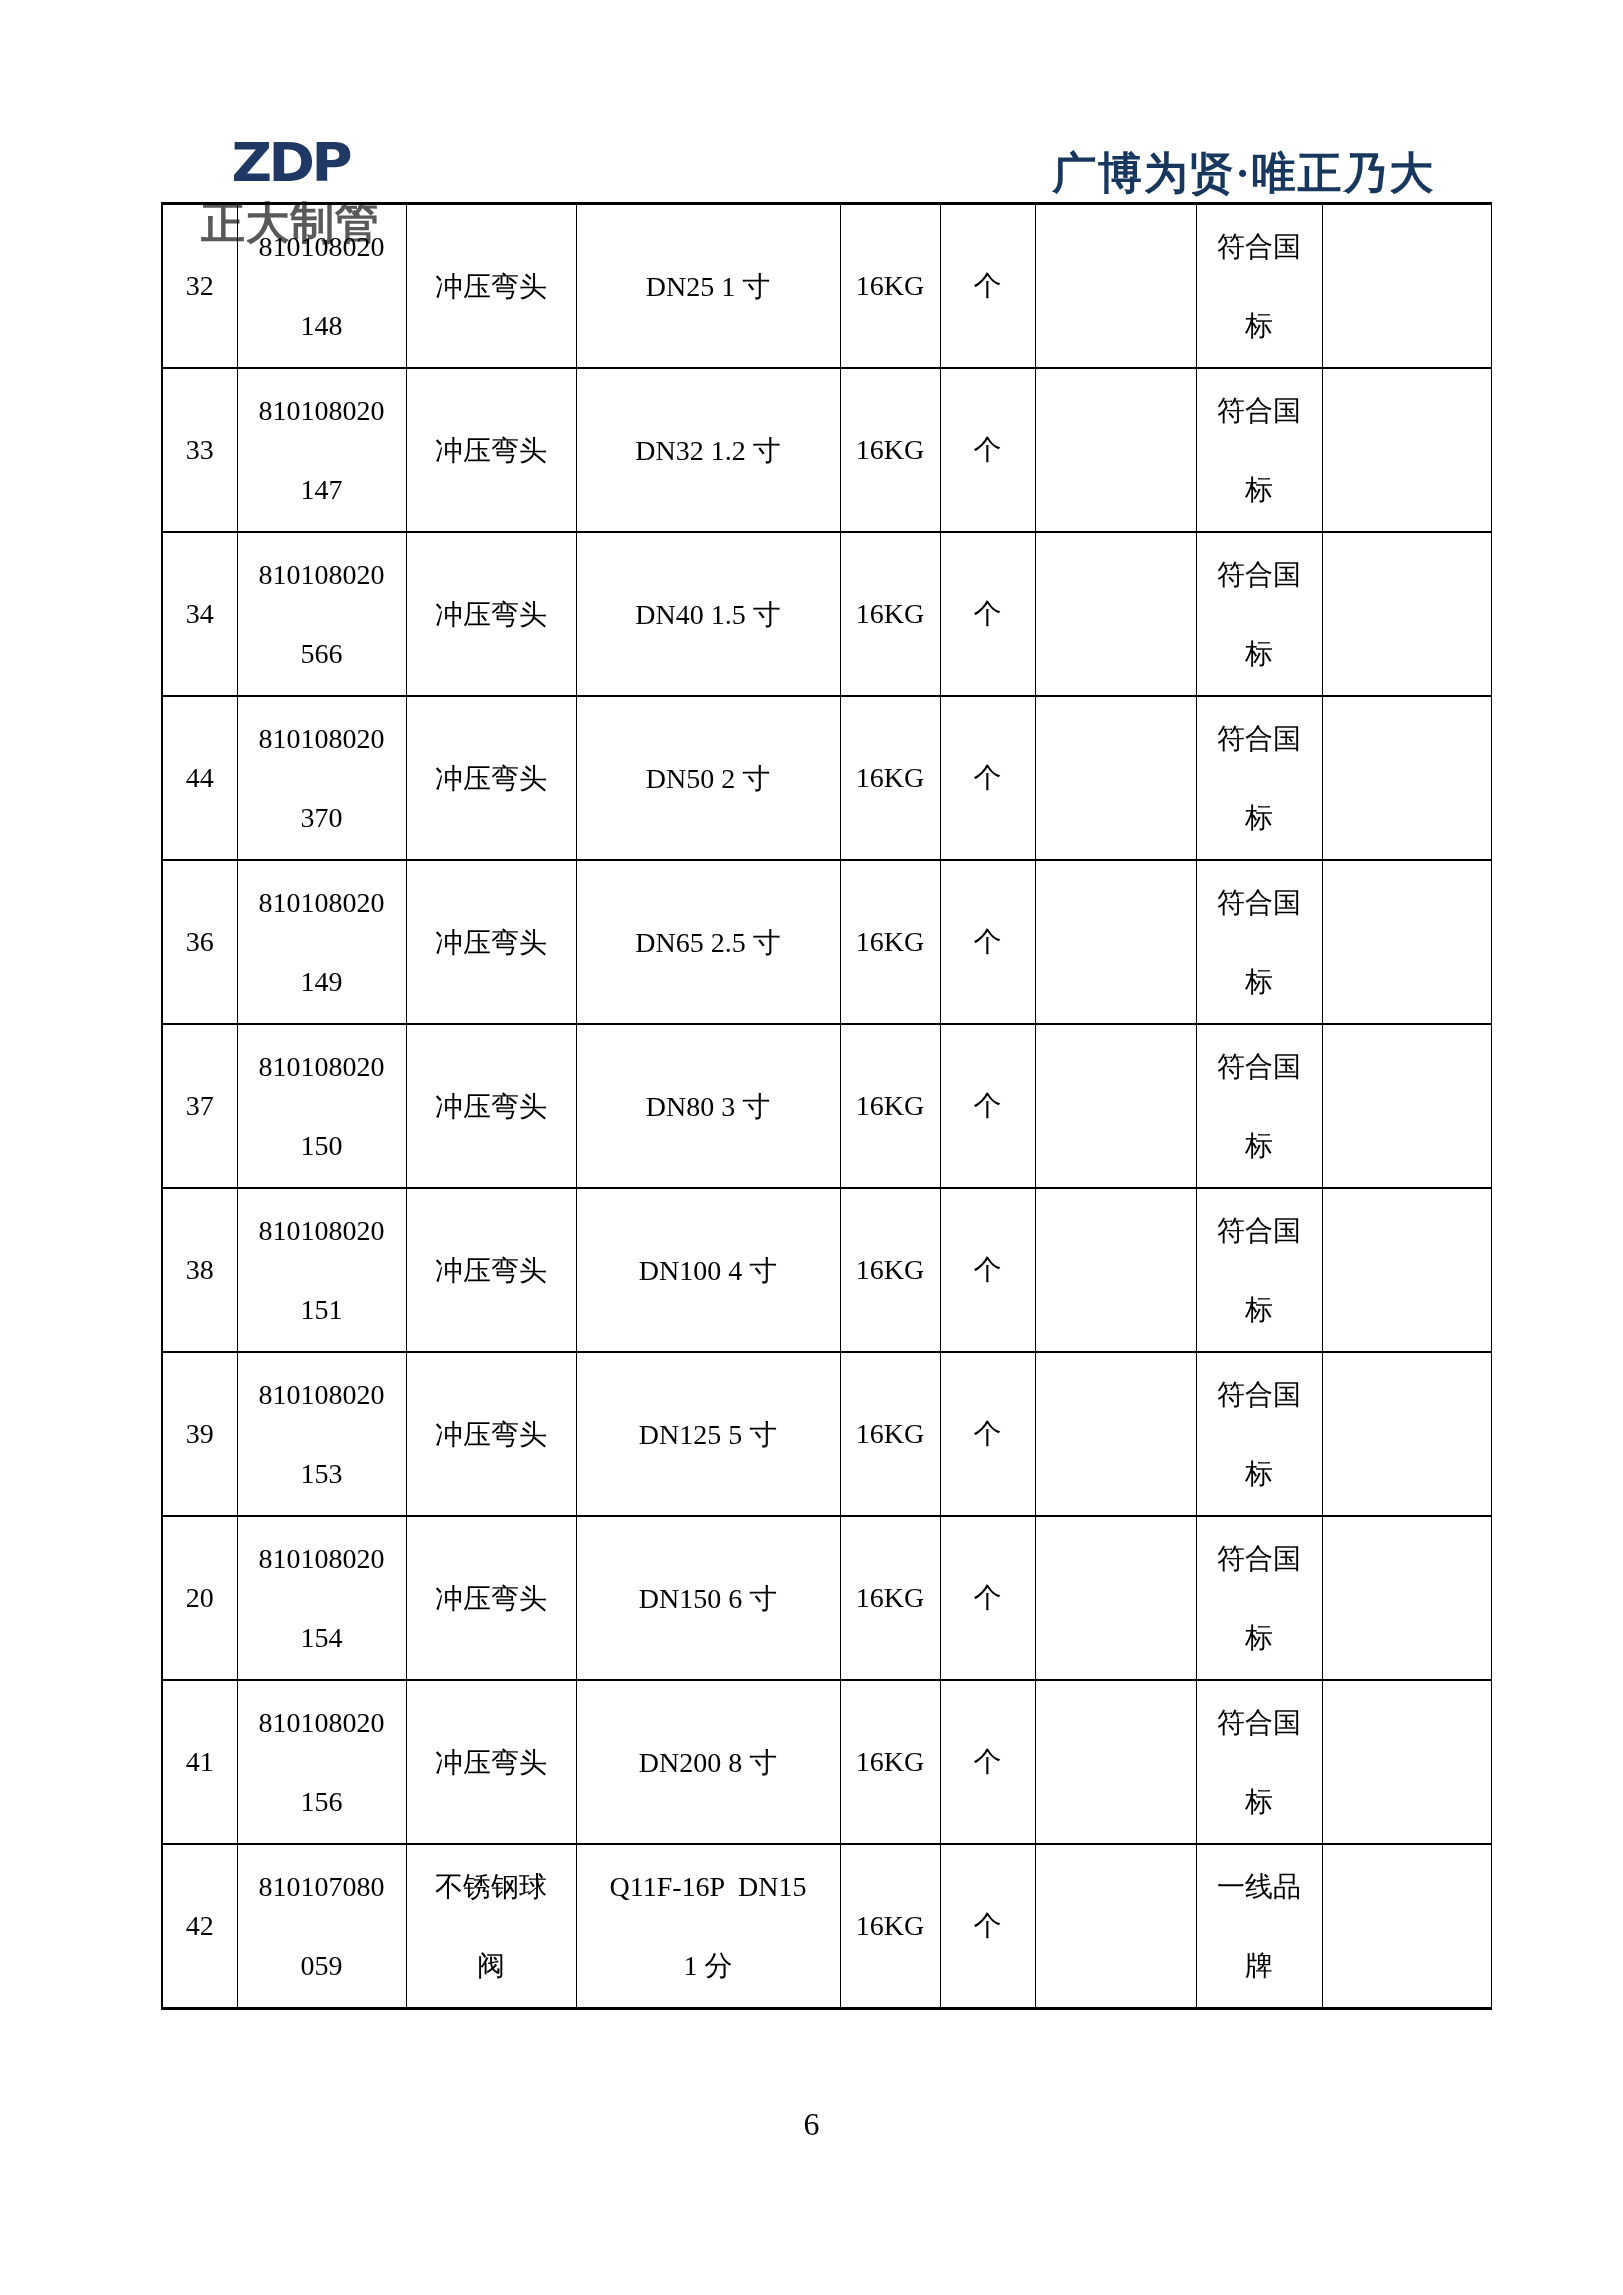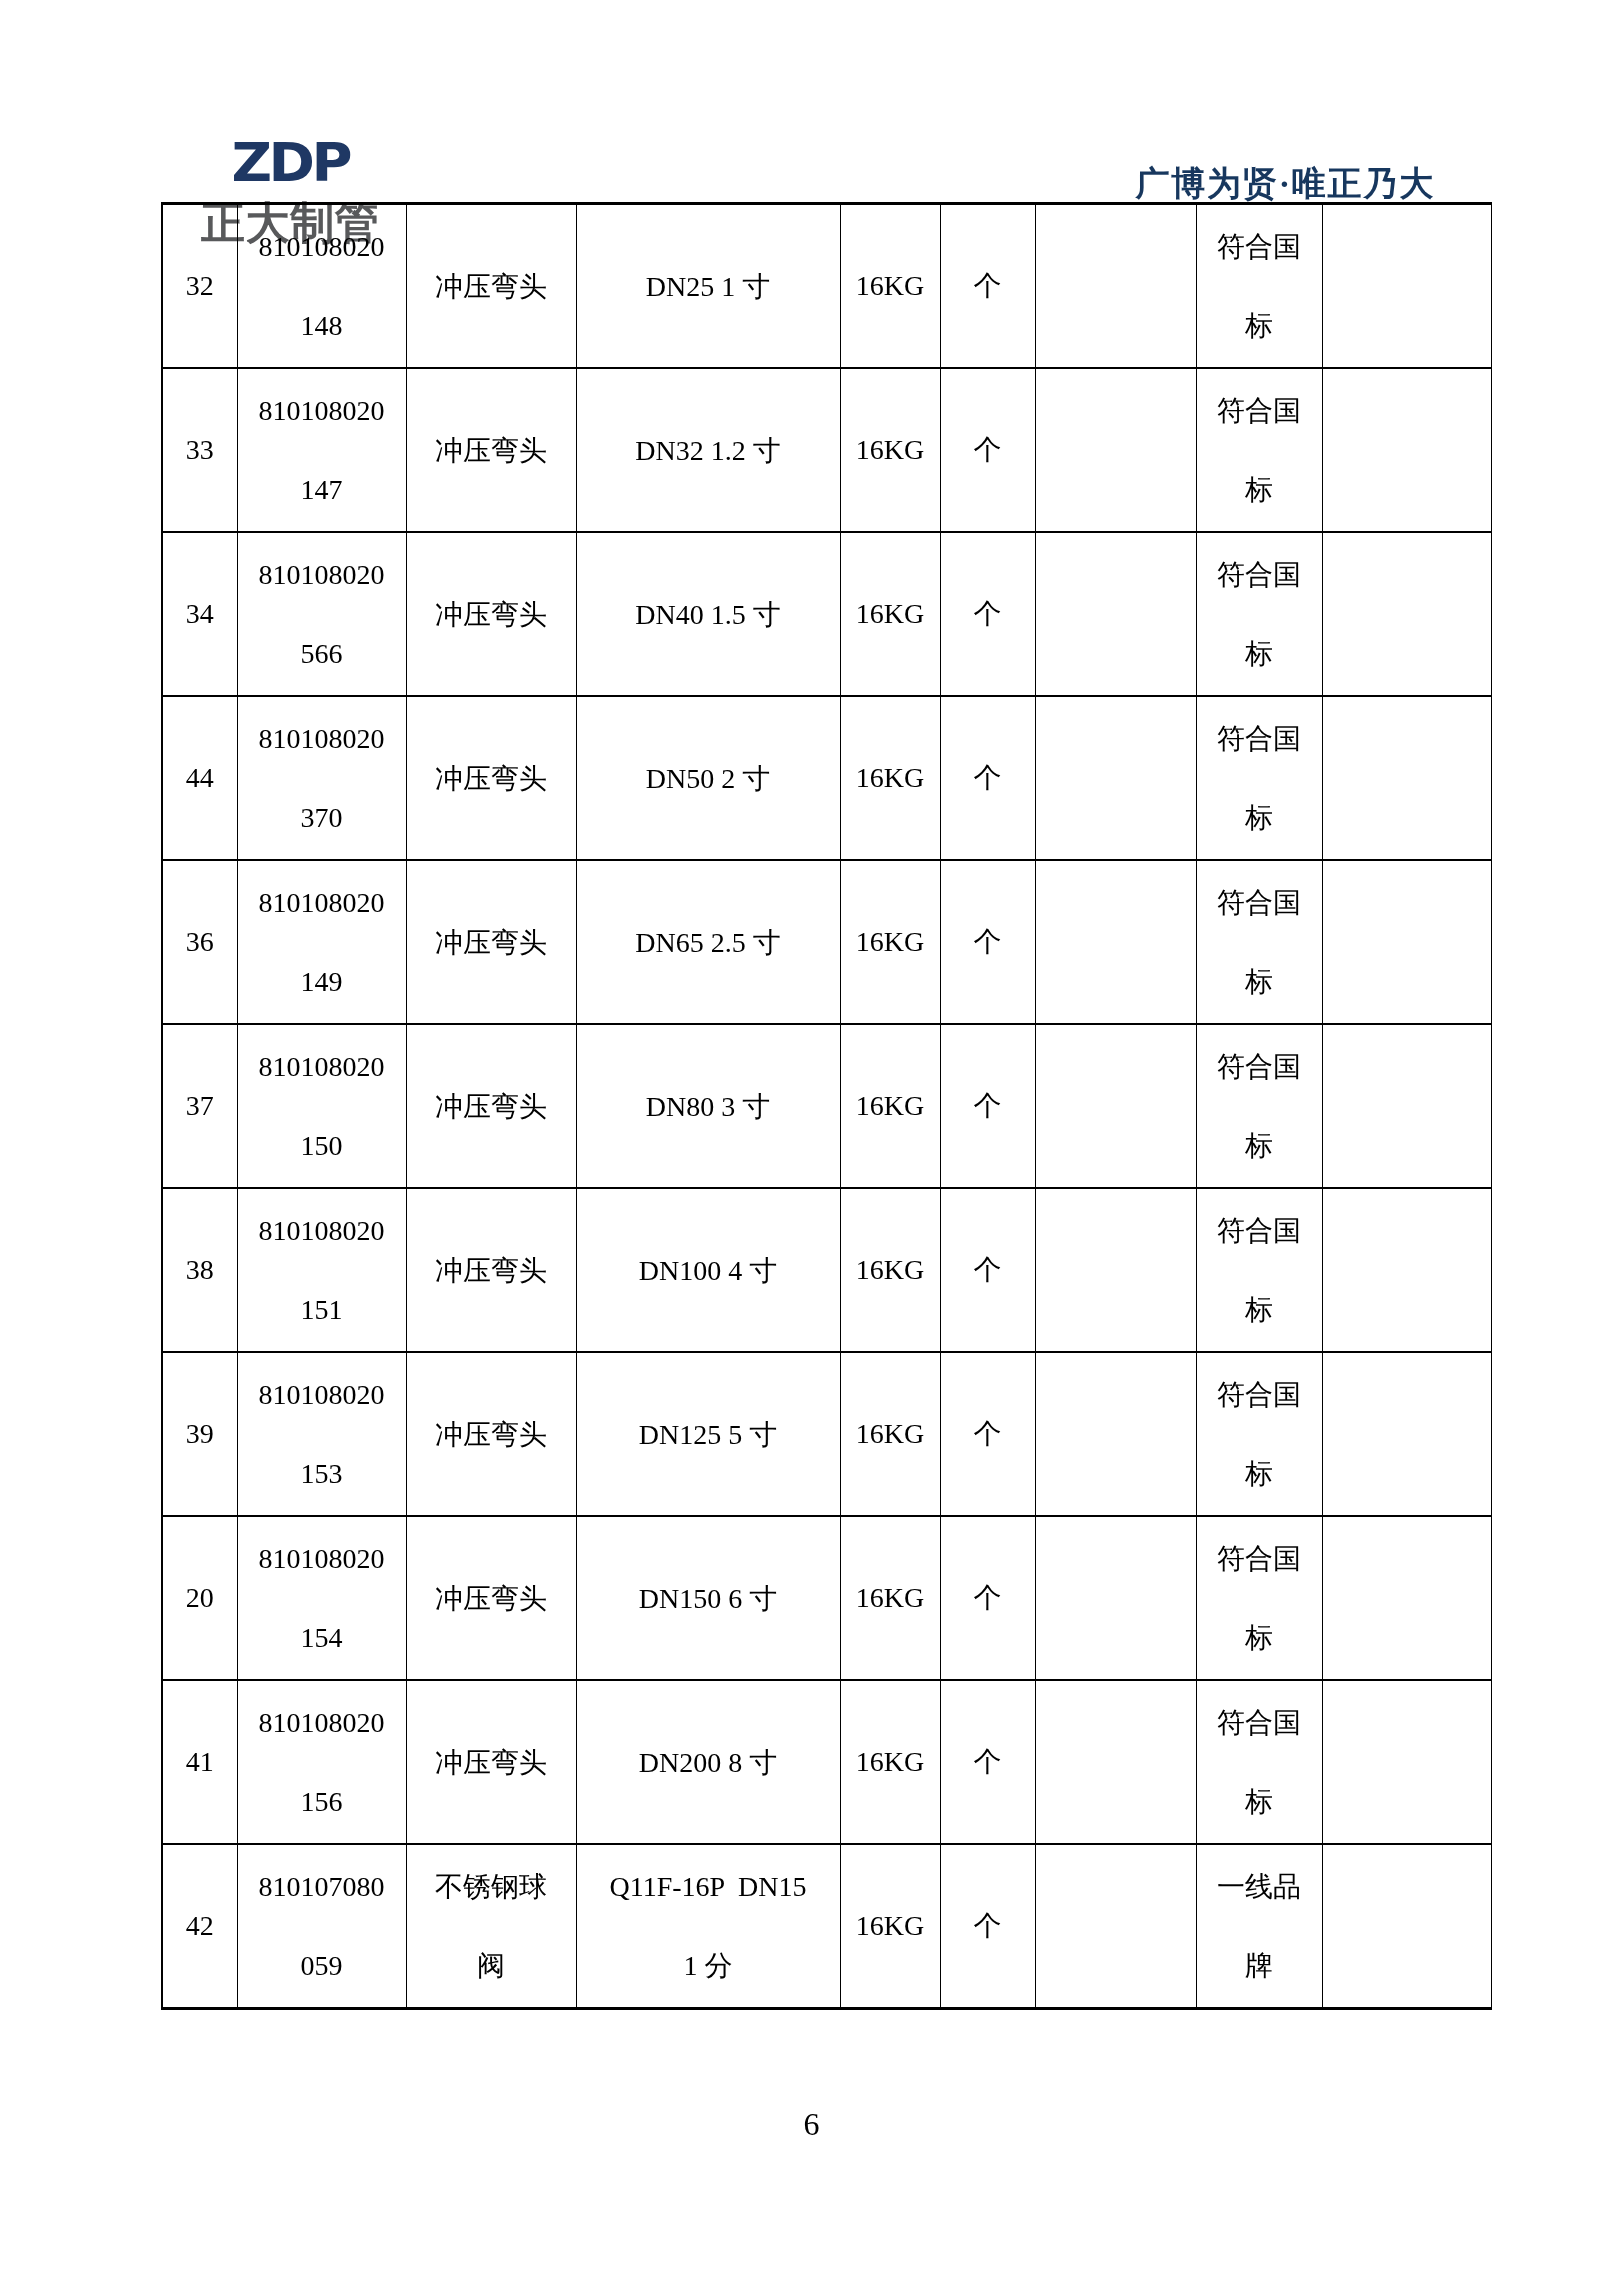--- a/index.html
+++ b/index.html
@@ -36,25 +36,25 @@
   .zdp-name {
     font-family: "DejaVu Sans", "Liberation Sans", sans-serif;
     font-weight: 900;
     font-size: 44px;
     line-height: 1;
     letter-spacing: 0.6px;
     color: #58595b;
   }
   .slogan {
     position: absolute;
-    top: 164px;
+    top: 148px;
     right: 188px;
     font-family: "Liberation Serif", "DejaVu Serif", serif;
     font-weight: 700;
-    font-size: 34px;
+    font-size: 44px;
     line-height: 1.2;
     letter-spacing: 1.8px;
     color: #17375e;
     white-space: nowrap;
   }
 
   
   table.product-table {
     position: absolute;
     left: 161px;

